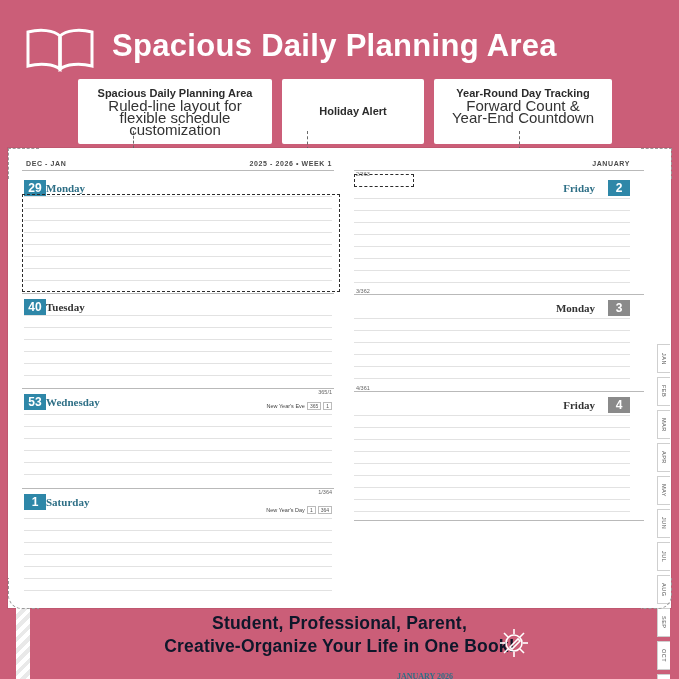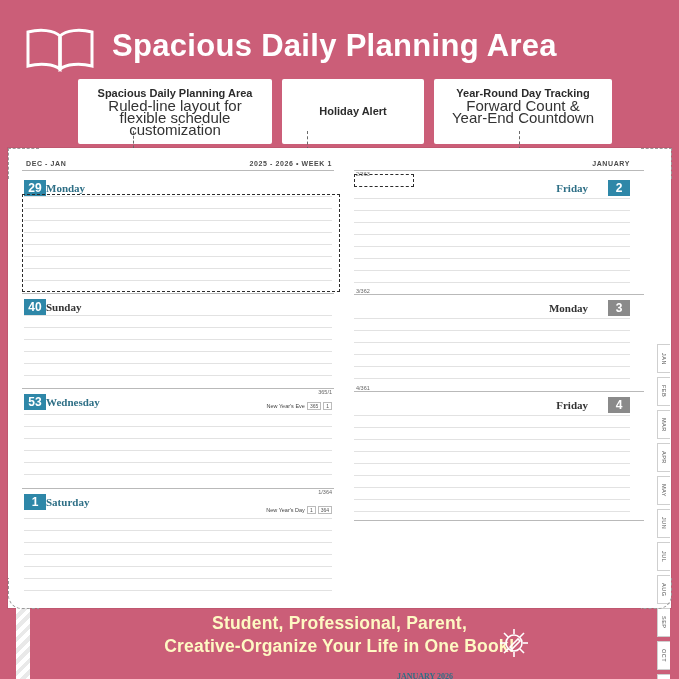--- a/index.html
+++ b/index.html
@@ -67,21 +67,21 @@
     display:inline-block;background:#2e87a8;color:#fff;font-size:12px;font-weight:bold;
     padding:1px 4px;min-width:14px;text-align:center;
   }
   .daynum.gray{background:#8a8a8a;}
   .dayname{
     font-family:"Liberation Serif", serif;
     font-size:11px;color:#2e6f86;font-weight:bold;
   }
   .dayname.dark{color:#333;}
   .right-day{position:absolute;text-align:right;}
-  .right-day .dayname{margin-right:20px;margin-left:0;}
+  .right-day .dayname{margin-right:13px;margin-left:0;}
 
   .note-tiny{position:absolute;font-size:5.5px;color:#666;}
   .holiday{position:absolute;font-size:5.5px;color:#444;text-align:right;}
   .holiday .cnt{display:inline-block;border:1px solid #bbb;padding:0 2px;margin-left:2px;font-size:5px;color:#555;}
 
   .dashbox{position:absolute;border:1px dashed #2b2b2b;}
 
   .monthtabs{position:absolute;right:2px;top:196px;width:12px;}
   .mtab{
     width:12px;height:27px;border:1px solid #cfcfcf;border-right:none;
@@ -89,21 +89,21 @@
     writing-mode:vertical-rl;letter-spacing:.5px;margin-bottom:4px;background:#fff;
   }
 
   .minical{position:absolute;left:352px;top:524px;width:130px;}
   .minical .mc-title{
     font-family:"Liberation Serif", serif;
     font-size:8px;color:#2e6f86;font-weight:bold;text-align:center;margin-bottom:2px;
   }
 
   .footer{
-    position:absolute;left:0;top:612px;width:679px;height:67px;color:#fef9c3;text-align:center;
+    position:absolute;left:0;top:612px;width:679px;height:67px;color:#0f172a;text-align:center;
   }
   .footer .f1,.footer .f2{
     font-size:17.5px;font-weight:bold;letter-spacing:.2px;line-height:23px;
   }
   .fgear{position:absolute;right:148px;top:14px;width:34px;height:34px;}
 </style>
 </head>
 <body>
 
 <div class="hdr">
@@ -157,21 +157,21 @@
     <div class="rule" style="left:8px;top:72px;width:308px;"></div>
     <div class="rule" style="left:8px;top:84px;width:308px;"></div>
     <div class="rule" style="left:8px;top:96px;width:308px;"></div>
     <div class="rule" style="left:8px;top:108px;width:308px;"></div>
     <div class="rule" style="left:8px;top:120px;width:308px;"></div>
     <div class="rule" style="left:8px;top:132px;width:308px;"></div>
     <div class="dashbox" style="left:6px;top:46px;width:316px;height:96px;"></div>
 
     <div class="thickrule" style="left:6px;top:145px;width:312px;"></div>
     <div class="daybox" style="left:8px;top:149px;">
-      <span class="daynum">40</span><span class="dayname dark">Sunday</span>
+      <span class="daynum">40</span><span class="dayname dark">Tuesday</span>
     </div>
     <div class="rule" style="left:8px;top:167px;width:308px;"></div>
     <div class="rule" style="left:8px;top:179px;width:308px;"></div>
     <div class="rule" style="left:8px;top:191px;width:308px;"></div>
     <div class="rule" style="left:8px;top:203px;width:308px;"></div>
     <div class="rule" style="left:8px;top:215px;width:308px;"></div>
     <div class="rule" style="left:8px;top:227px;width:308px;"></div>
 
     <div class="thickrule" style="left:6px;top:240px;width:312px;"></div>
     <div class="daybox" style="left:8px;top:244px;">

